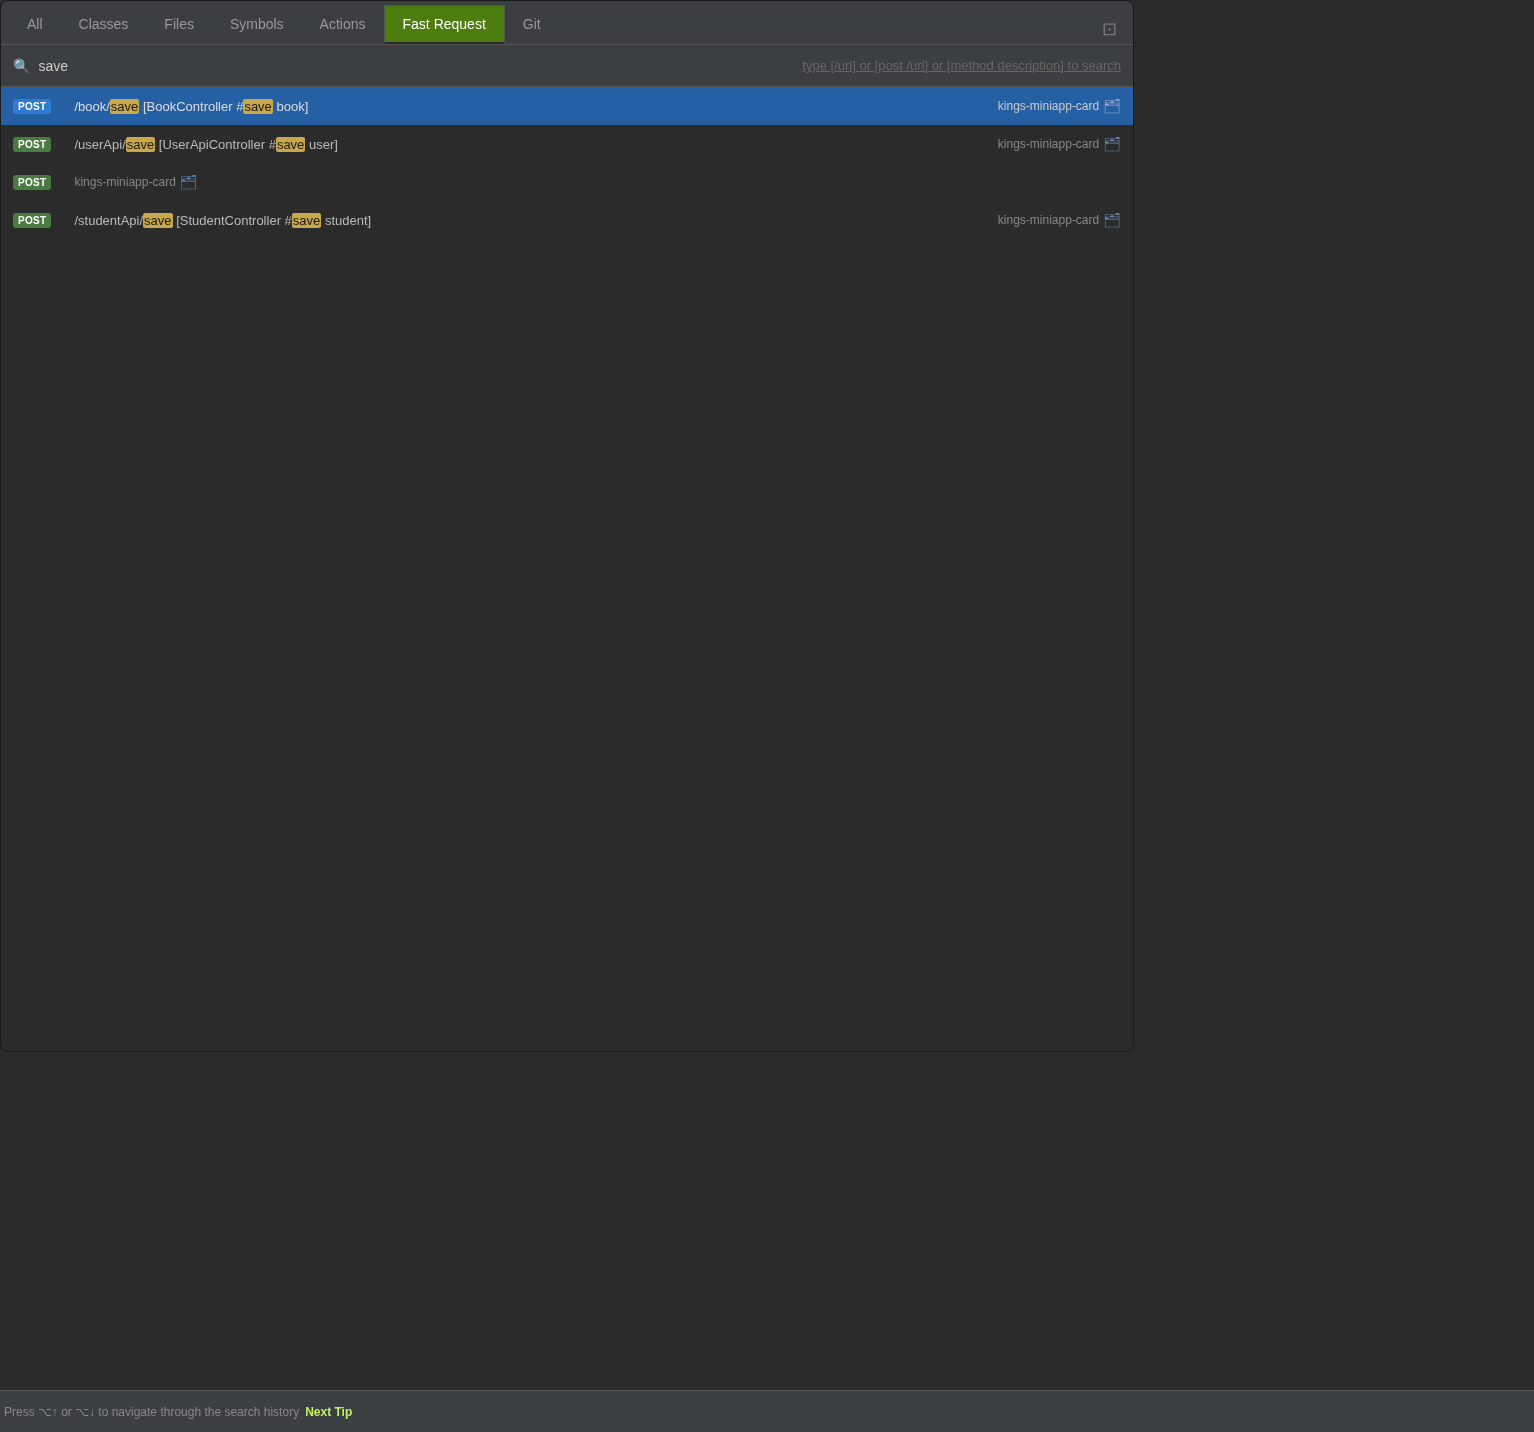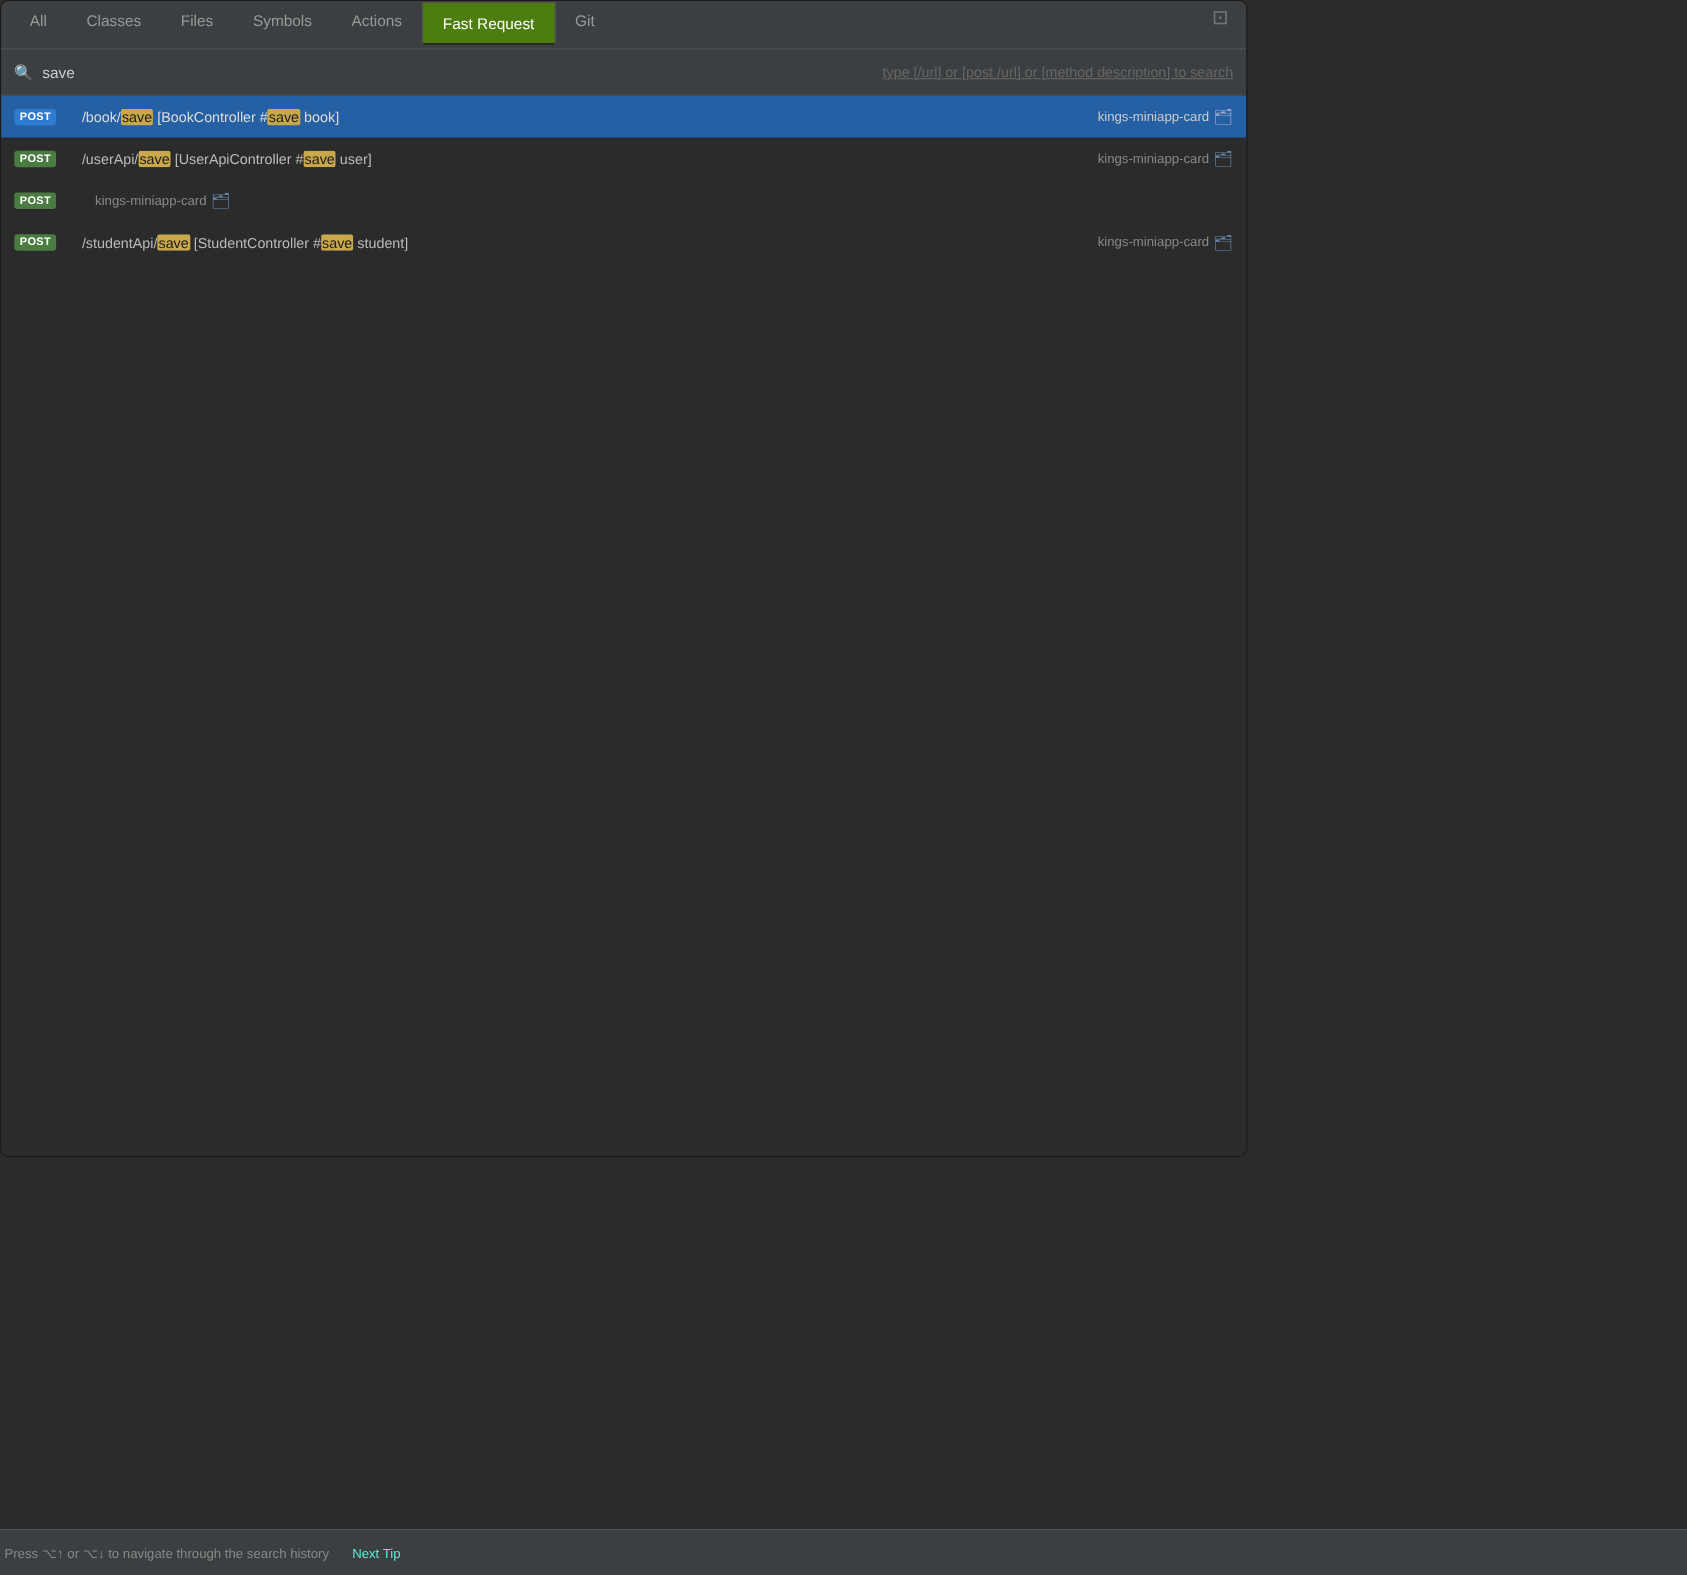--- a/index.html
+++ b/index.html
@@ -10,21 +10,21 @@
       width: 1134px;
       height: 1052px;
       overflow: hidden;
       border-radius: 8px;
       border: 1px solid #1a1a1a;
     }
 
     
     .tab-bar {
       display: flex;
-      align-items: flex-start;
+      align-items: flex-end;
       background: #3c3f41;
       border-bottom: 1px solid #555;
       padding: 0 8px;
       height: 44px;
       position: relative;
     }
     .tab {
       padding: 10px 18px;
       font-size: 14px;
       color: #999;
@@ -120,21 +120,20 @@
       color: #1a1a1a;
       border-radius: 2px;
       padding: 0 1px;
     }
     .route-text .normal { color: #bbb; }
     .result-row.selected .route-text .normal { color: #ddd; }
 
     .project-info {
       display: flex;
       align-items: center;
-      margin-left: 12px;
       color: #888;
       font-size: 12px;
       flex-shrink: 0;
     }
     .project-name { margin-right: 4px; }
     .copy-icon {
       font-size: 14px;
       color: #6a8aaf;
     }
 
@@ -147,23 +146,24 @@
       height: 42px;
       background: #3c3f41;
       border-top: 1px solid #555;
       display: flex;
       align-items: center;
       padding: 0 4px;
       font-size: 12px;
       color: #888;
     }
     .footer-tip-link {
-      color: #5eead4;
+      color: #bef264;
       cursor: pointer;
-      margin-left: 21px;
+      margin-left: 6px;
+      font-weight: bold;
     }
 
     .main-content {
       display: flex;
       flex-direction: column;
       height: calc(100% - 44px);
     }
 
     .results-container {
       flex: 1;

